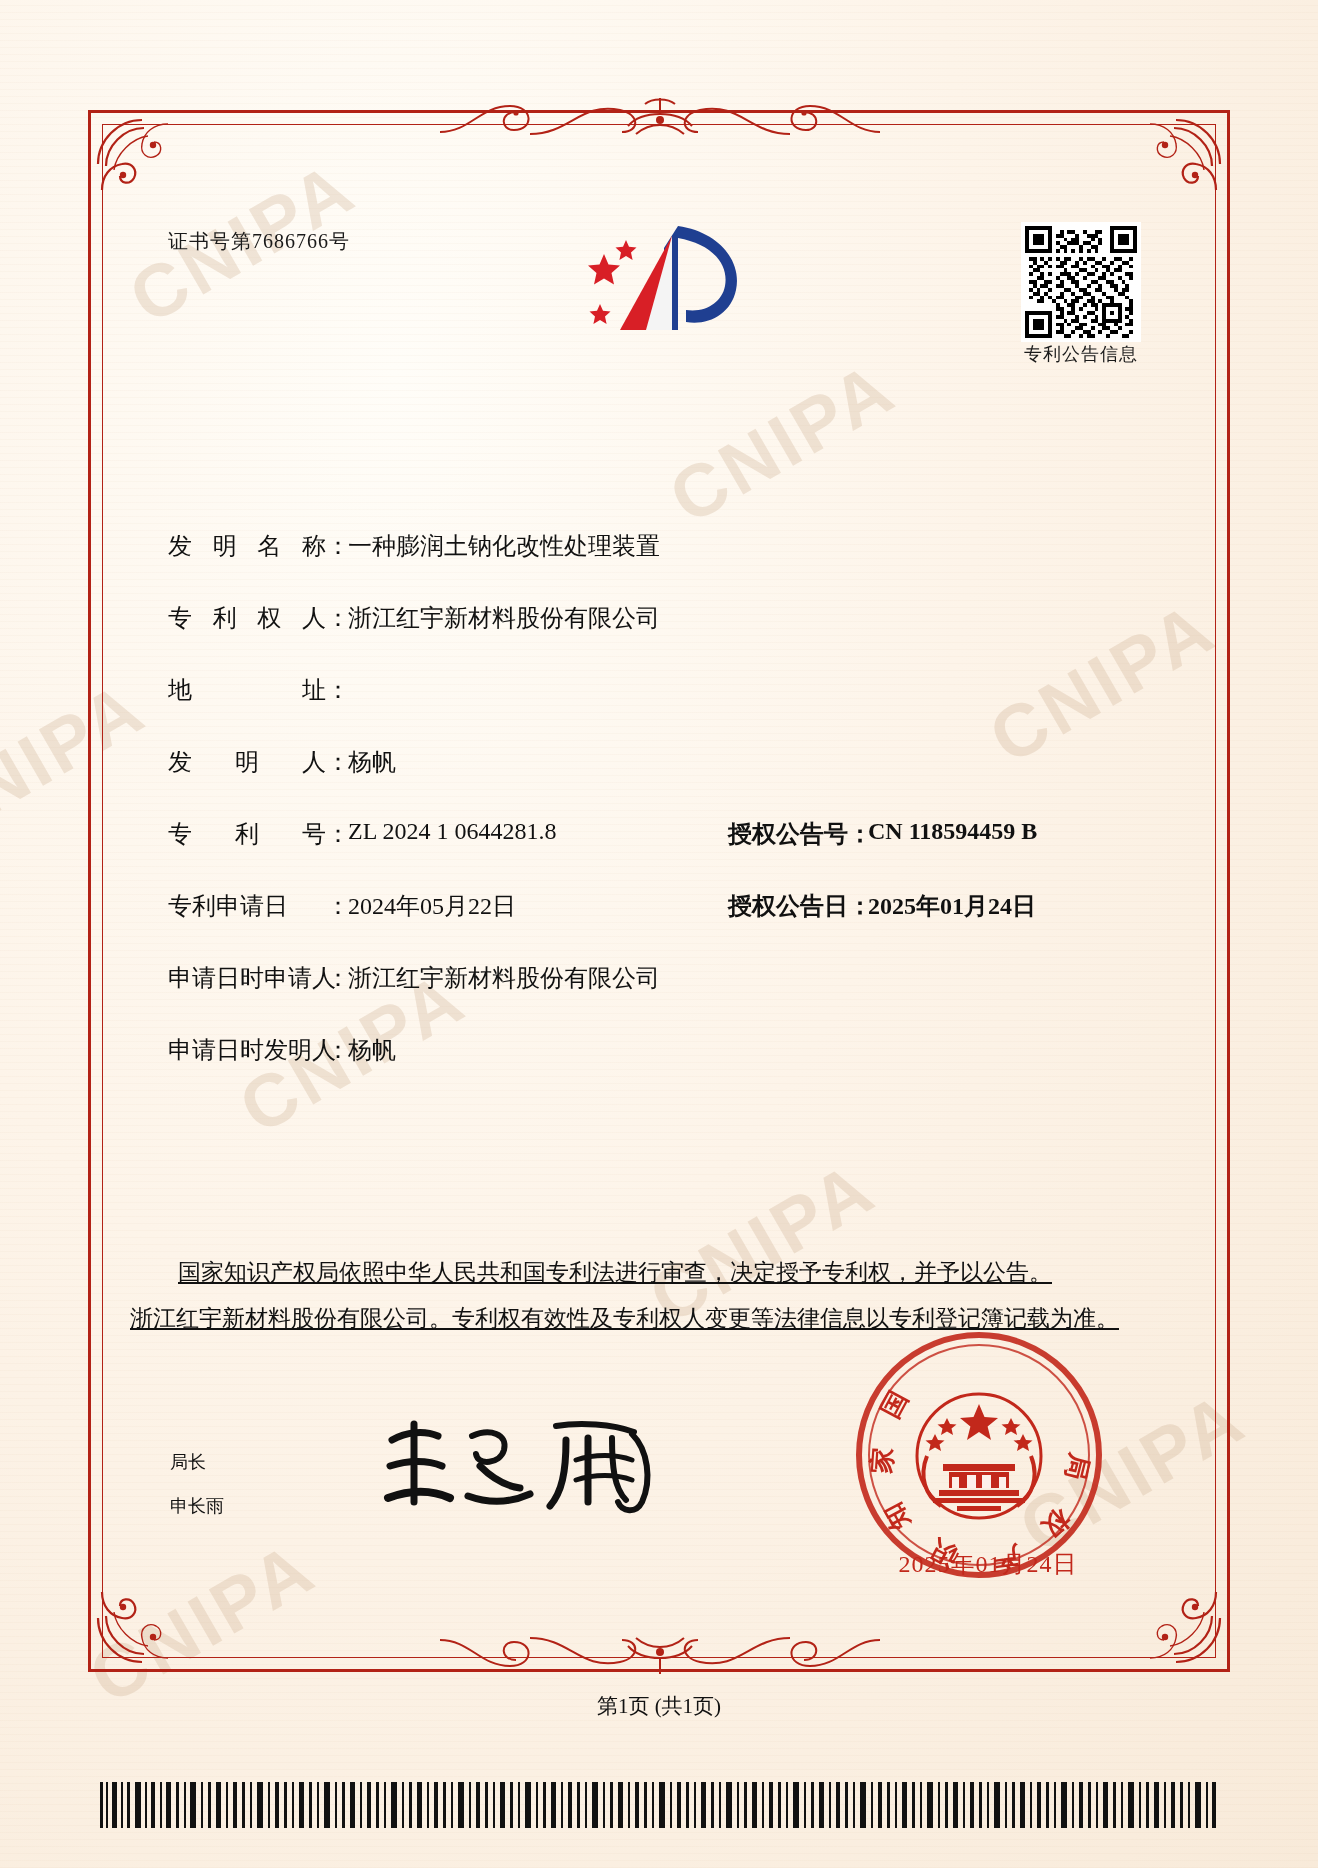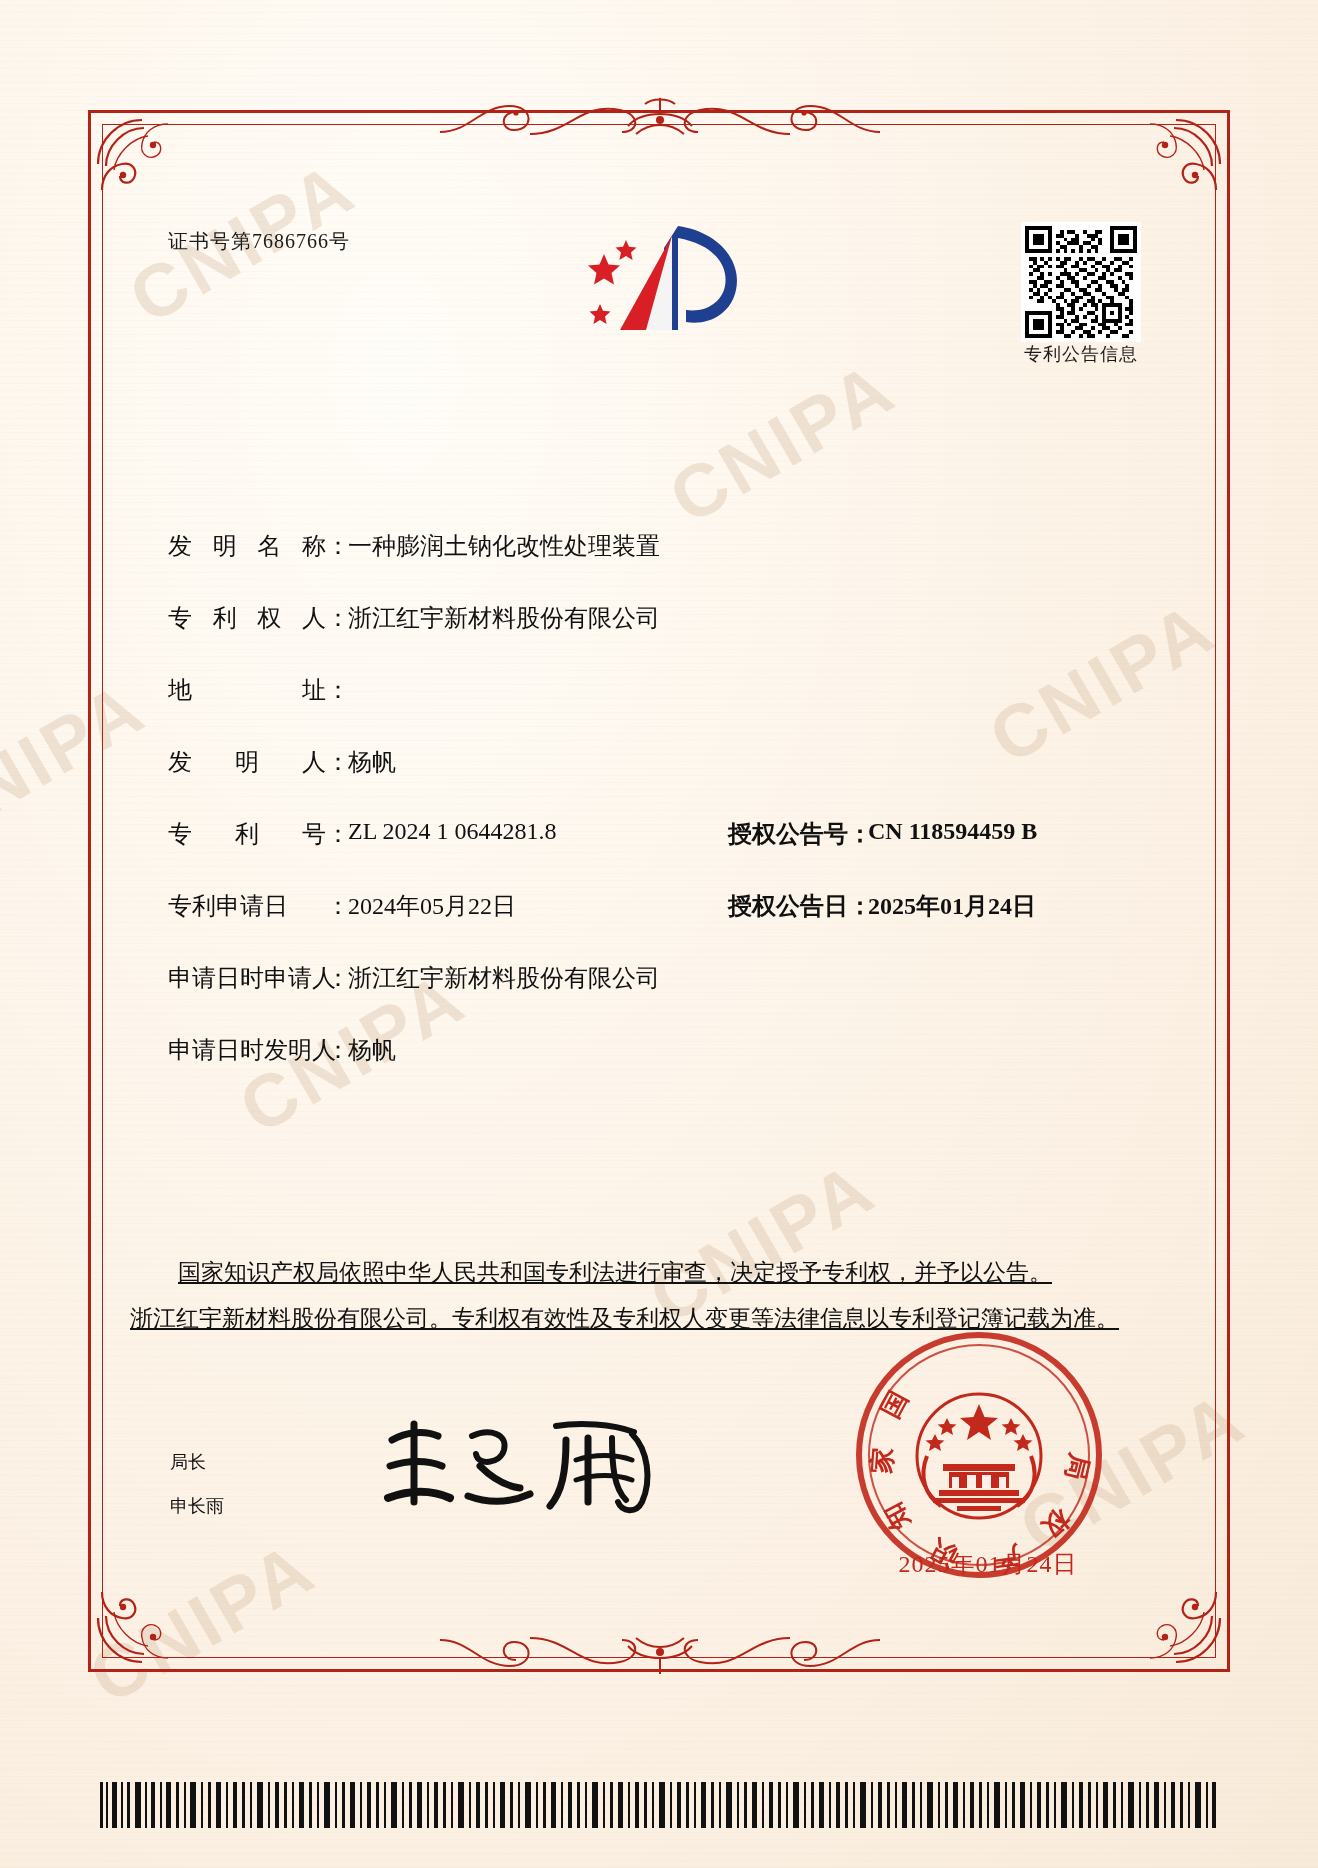--- a/index.html
+++ b/index.html
@@ -714,20 +714,21 @@
 
           <path d="M-52 -6 C-60 14 -54 34 -38 44" fill="none" stroke="#c2281b" stroke-width="4"></path>
           <path d="M52 -6 C60 14 54 34 38 44" fill="none" stroke="#c2281b" stroke-width="4"></path>
           <rect x="-22" y="44" width="44" height="5"></rect>
         </g>
       </g>
     </svg>
   </div>
   <div class="seal-date">2025年01月24日</div>
 
+  <div class="page-no">第1页 (共1页)</div>
 
   <div class="barcode">
     <svg width="1120" height="46" viewBox="0 0 1120 46" preserveAspectRatio="none">
       <rect width="1120" height="46" fill="#ffffff" opacity="0"></rect>
       <g fill="#111111">
         <rect x="0" y="0" width="3" height="46"></rect>
           <rect x="6" y="0" width="2" height="46"></rect>
         <rect x="12" y="0" width="5" height="46"></rect>
           <rect x="21" y="0" width="2" height="46"></rect>
         <rect x="27" y="0" width="3" height="46"></rect>

